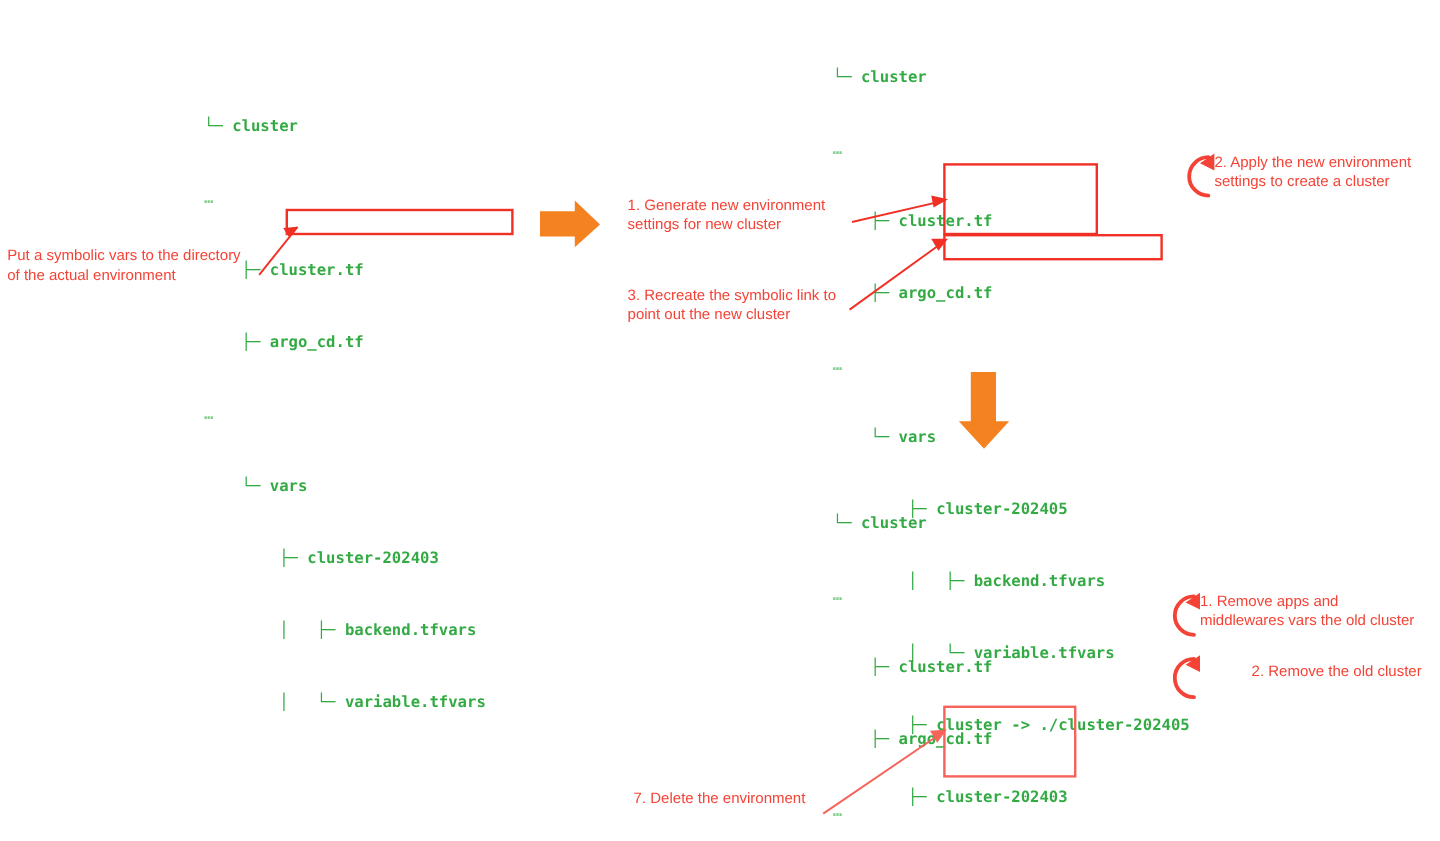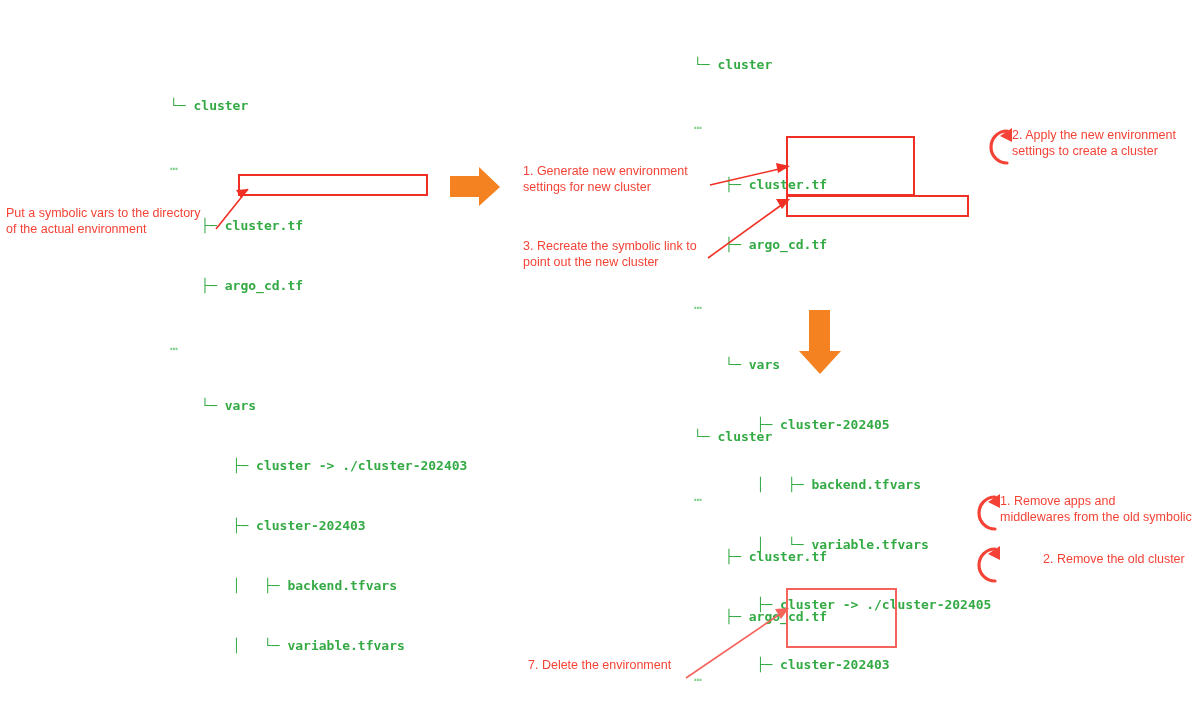--- a/index.html
+++ b/index.html
@@ -66,21 +66,20 @@
 
 <div id="canvas">
 
   <div class="tree" style="left:170px; top:56px;">
     <div class="row"><span>└─ </span><span>cluster</span></div>
     <div class="row"><span class="dots">…</span></div>
     <div class="row">    <span>├─ </span><span>cluster.tf</span></div>
     <div class="row">    <span>├─ </span><span>argo_cd.tf</span></div>
     <div class="row"><span class="dots">…</span></div>
     <div class="row">    <span>└─ </span><span>vars</span></div>
-    <div class="row">        <span>├─ </span><span>cluster -&gt; ./cluster-202403</span></div>
     <div class="row">        <span>├─ </span><span>cluster-202403</span></div>
     <div class="row">        <span>│   </span><span>├─ </span><span>backend.tfvars</span></div>
     <div class="row">        <span>│   </span><span>└─ </span><span>variable.tfvars</span></div>
     
   </div>
 
   <div class="redbox" style="left:238px; top:174px; width:190px; height:22px;"></div>
 
   <div class="annot center" style="left:6px; top:205px; width:216px;">
     <div>Put a symbolic vars to the directory</div>
@@ -136,21 +135,21 @@
     
     
     
     
   </div>
 
   <div class="redbox pale" style="left:786px; top:588px; width:111px; height:60px;"></div>
 
   <div class="annot left" style="left:1000px; top:493px; width:200px;">
     <div>1. Remove apps and</div>
-    <div>middlewares from the old symbolic</div>
+    <div>middlewares vars the old cluster</div>
   </div>
 
   <div class="annot left" style="left:1000px; top:551px; width:200px;margin-left:43px;">
     <div>2. Remove the old cluster</div>
   </div>
 
   <div class="annot left" style="left:528px; top:657px; width:230px;">
     <div>7. Delete the environment</div>
   </div>
 

